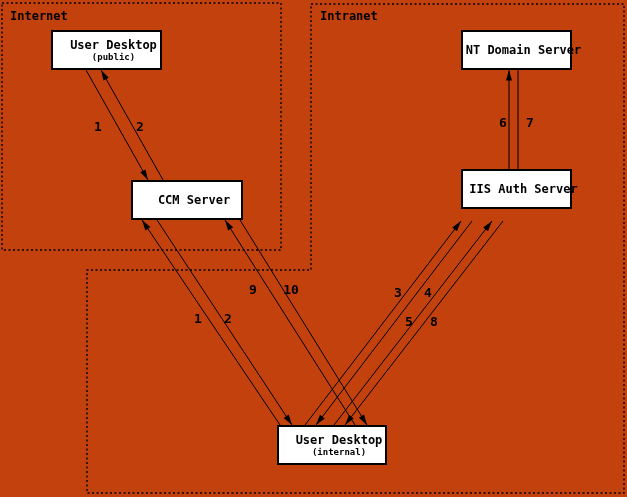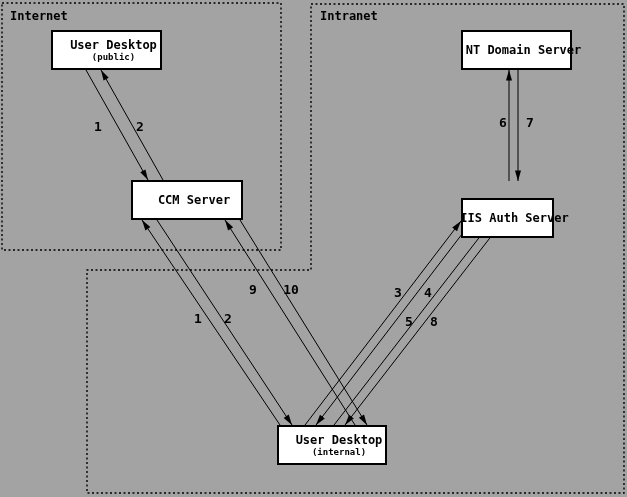--- a/index.html
+++ b/index.html
@@ -24,21 +24,21 @@
     padding-left:14px;
   }
   .node .title{font-size:12px;line-height:13px;white-space:nowrap;}
   .node .subtitle{font-size:9px;line-height:10px;white-space:nowrap;text-align:center;}
   .region-label{font-size:12px;font-weight:bold;font-family:"DejaVu Sans Mono","Liberation Mono",monospace;}
   .edge-label{font-size:13px;font-weight:bold;font-family:"DejaVu Sans Mono","Liberation Mono",monospace;}
 </style>
 </head>
 <body>
 
-<div id="canvas" style="width: 627px; height: 497px; background: #a3a3a3;">
+<div id="canvas" style="width: 627px; height: 497px; background: #c2410c;">
   <svg id="diagram-svg" xmlns="http://www.w3.org/2000/svg" width="627" height="497" viewBox="0 0 627 497">
       <defs>
         <marker id="ah" markerWidth="12" markerHeight="8" refX="11" refY="3.5" orient="auto" markerUnits="userSpaceOnUse">
           <path d="M0.5,0.5 L11,3.5 L0.5,6.5 Z" fill="#000000"></path>
         </marker>
       </defs>
       <path d="M2,3 H281 V250 H2 Z" fill="none" stroke="#000000" stroke-width="1.4" stroke-dasharray="2 2.5"></path>
       <text x="10" y="11" dominant-baseline="hanging" fill="#000000" class="region-label">Internet</text>
       <path d="M311,4 H624 V493 H87 V270 H311 Z" fill="none" stroke="#000000" stroke-width="1.4" stroke-dasharray="2 2.5"></path>
       <text x="320" y="11" dominant-baseline="hanging" fill="#000000" class="region-label">Intranet</text>
@@ -70,20 +70,20 @@
 <div class="node" style="left: 51px; top: 30px; width: 111px; height: 40px;">
       <span class="title">User Desktop</span>
       <span class="subtitle">(public)</span>
     </div>
     <div class="node" style="left: 131px; top: 180px; width: 112px; height: 40px;">
       <span class="title">CCM Server</span>
     </div>
     <div class="node" style="left: 461px; top: 30px; width: 111px; height: 40px;">
       <span class="title">NT Domain Server</span>
     </div>
-    <div class="node" style="left: 461px; top: 198px; width: 93px; height: 40px;">
+    <div class="node" style="left: 461px; top: 169px; width: 111px; height: 40px;">
       <span class="title">IIS Auth Server</span>
     </div>
     <div class="node" style="left: 277px; top: 425px; width: 110px; height: 40px;">
       <span class="title">User Desktop</span>
       <span class="subtitle">(internal)</span>
     </div>
   </div>
 
 </body></html>

